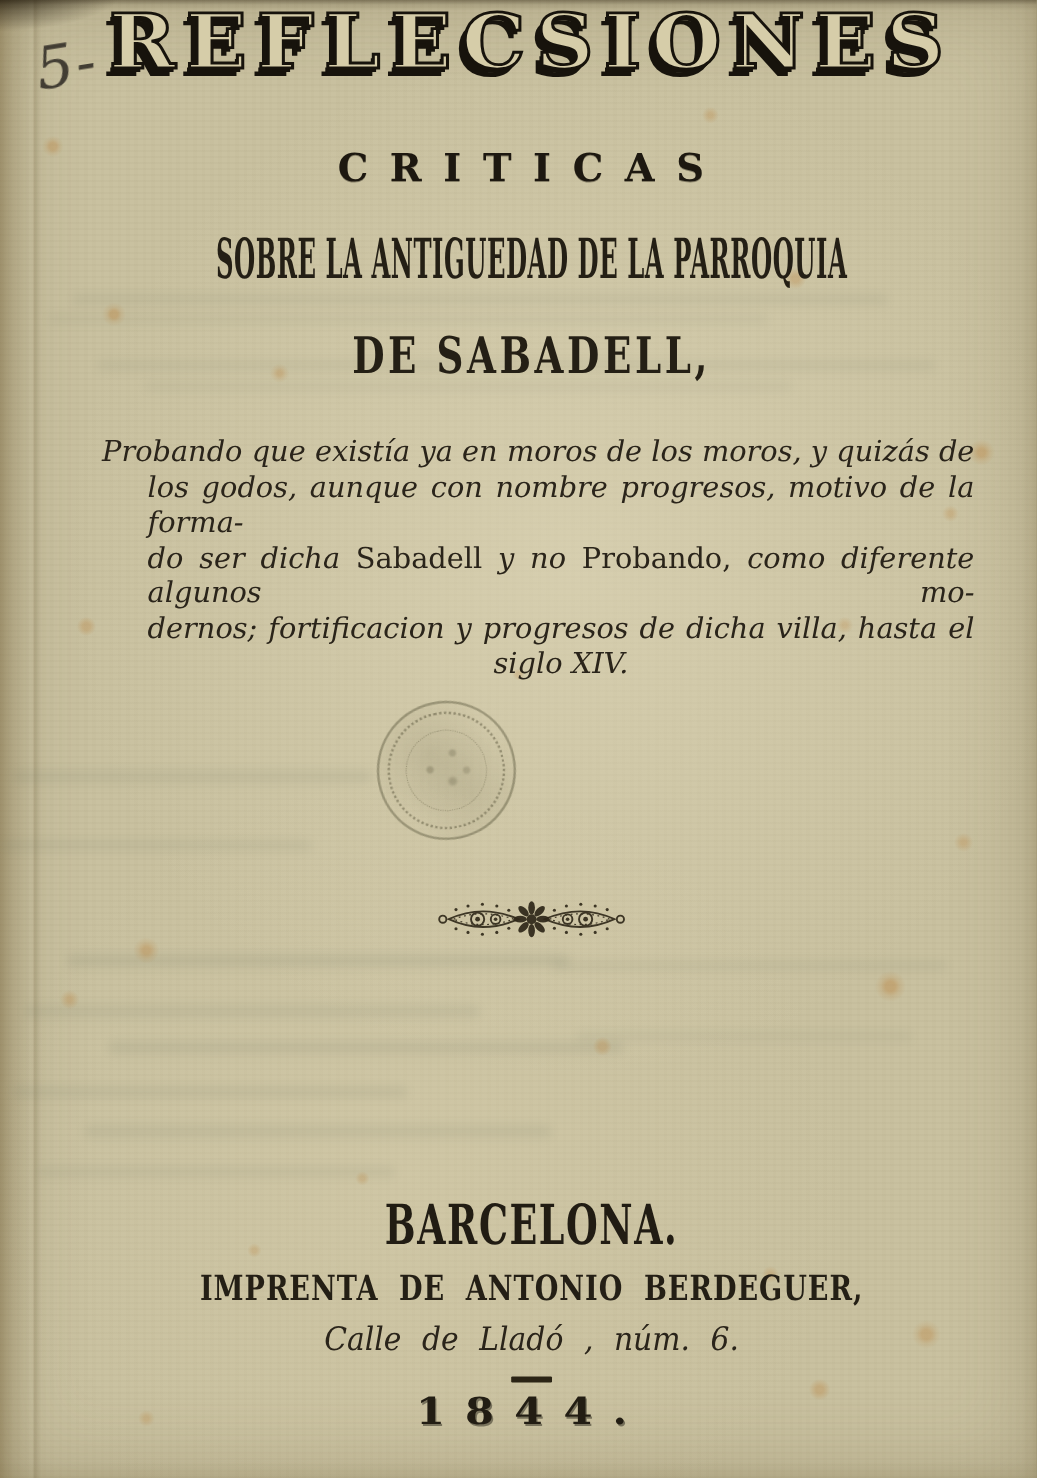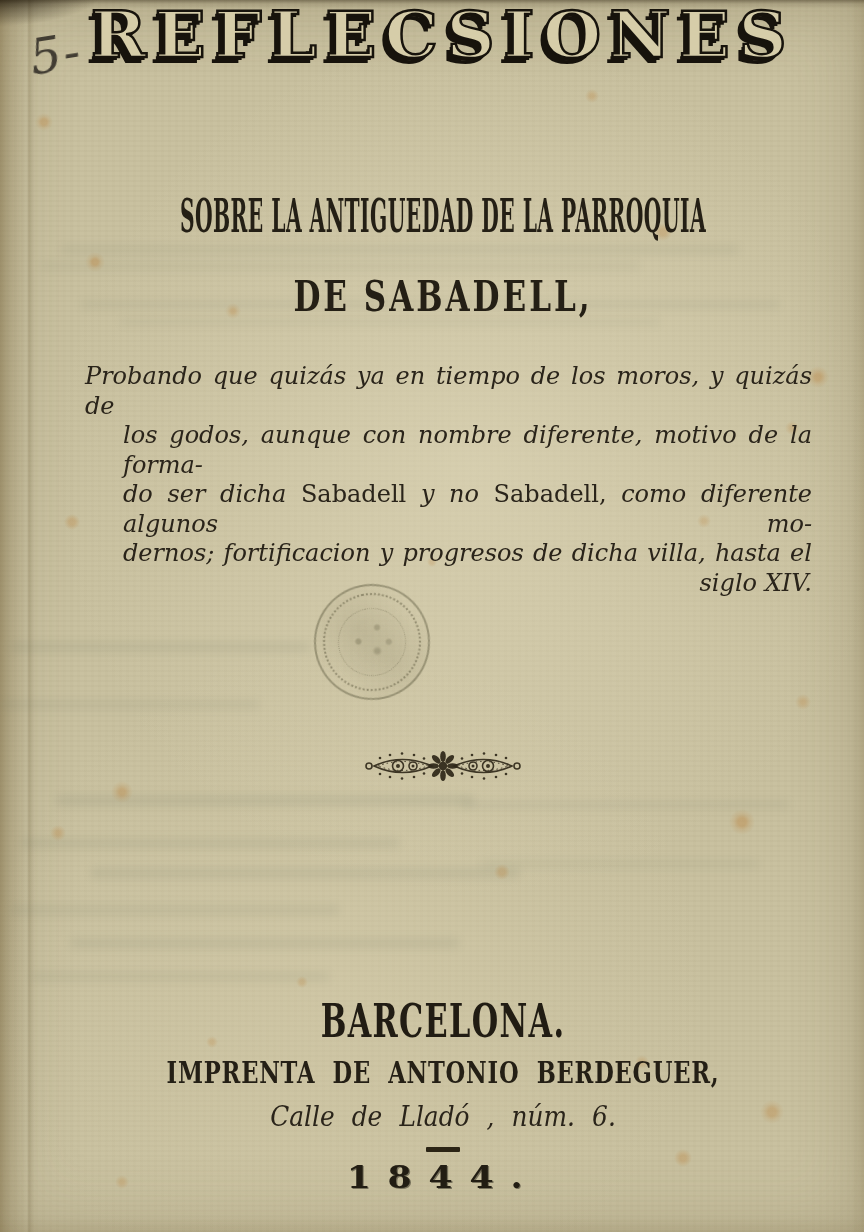--- a/index.html
+++ b/index.html
@@ -87,21 +87,21 @@
     top:272px;
     font-weight:bold;font-size:42px;letter-spacing:4px;color:#241f15;
     transform:translateX(-50%) scaleX(.74);
   }
   .argument{
     position:absolute;left:74px;top:362px;width:727px;
     font-style:italic;font-size:24px;line-height:29.5px;color:#2a241a;
   }
   .argument .jline{text-align:justify;text-align-last:justify;}
   .argument .ind{padding-left:38px;}
-  .argument .last{text-align:right;}
+  .argument .last{text-align:center;}
   .argument .roman{font-style:normal;}
 
   .stamp{
     position:absolute;left:303px;top:584px;width:112px;height:112px;z-index:3;
     border-radius:50%;
     border:2px solid rgba(78,74,50,.40);
     transform:rotate(-12deg);
     filter:blur(.45px);
     background:
       radial-gradient(circle at 40% 35%, rgba(96,90,60,.14), rgba(0,0,0,0) 55%),
@@ -171,29 +171,30 @@
   <div class="smudge" style="left:480px;top:860px;width:280px;height:8px;opacity:.08"></div>
 
   <div class="foxing"></div>
 
   <span class="handwritten">5-</span>
 
   <div class="content">
 
     <h1 class="cx main-title" style="margin:0;font-family:inherit;">REFLECSIONES</h1>
 
+    <div class="cx t-criticas">CRITICAS</div>
 
     <div class="cx t-sobre">SOBRE LA ANTIGUEDAD DE LA PARROQUIA</div>
 
     <div class="cx t-sabadell">DE SABADELL,</div>
 
     <div class="argument">
-      <div class="jline">Probando que quizás ya en tiempo de los moros, y quizás de</div>
-      <div class="jline ind">los godos, aunque con nombre diferente, motivo de la forma-</div>
-      <div class="jline ind"><span>do ser dicha </span><span class="roman">Sabadell</span><span> y no </span><span class="roman">Sabadell,</span><span> como diferente algunos mo-</span></div>
+      <div class="jline">Probando que existía ya en moros de los moros, y quizás de</div>
+      <div class="jline ind">los godos, aunque con nombre progresos, motivo de la forma-</div>
+      <div class="jline ind"><span>do ser dicha </span><span class="roman">Sabadell</span><span> y no </span><span class="roman">Probando,</span><span> como diferente algunos mo-</span></div>
       <div class="jline ind">dernos; fortificacion y progresos de dicha villa, hasta el</div>
       <div class="ind last">siglo XIV.</div>
     </div>
 
     <div class="stamp"></div>
 
     <div class="cx ornament">
       <svg width="170" height="32" viewBox="0 0 170 32" xmlns="http://www.w3.org/2000/svg">
         <g id="leaf" fill="none" stroke="#2e2718" stroke-width="1.6" opacity=".9">
           <path d="M16 16 Q44 3 74 16 Q44 29 16 16 Z"></path>

